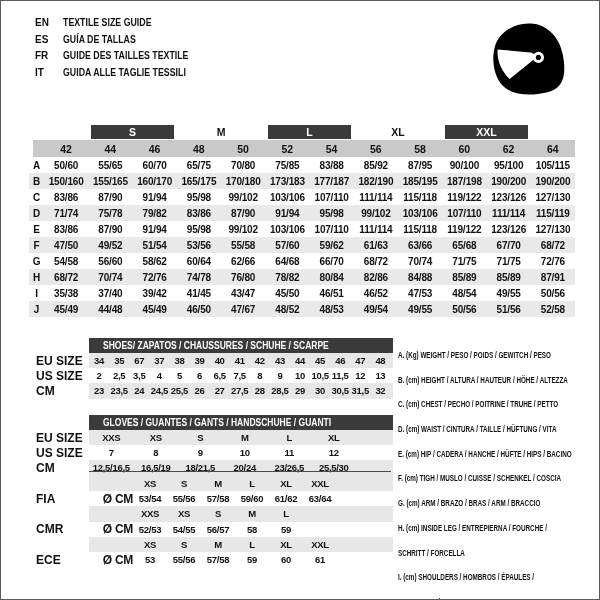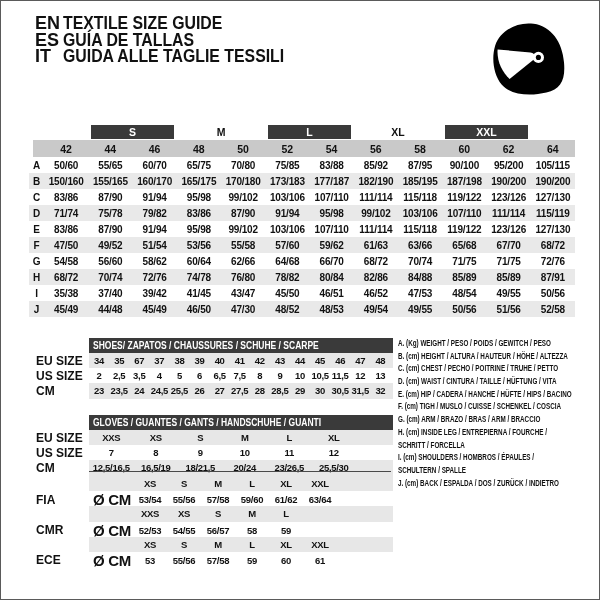--- a/index.html
+++ b/index.html
@@ -5,21 +5,21 @@
   html,body { margin:0; padding:0; background:#fff; }
   body { width:600px; height:600px; font-family:"Liberation Sans", sans-serif; color:#111; }
   .page { position:relative; width:598px; height:598px; border:1px solid #5a5a5a; background:#fff; overflow:hidden; }
 
   .cond { display:inline-block; transform-origin:0 50%; white-space:nowrap; }
   .cx88 { transform:scaleX(0.88); }
   .cx85 { transform:scaleX(0.85); }
   .cx66 { transform:scaleX(0.70); }
 
   
-  .lang-block { position:absolute; left:34px; top:14px; font-size:18px; font-weight:bold; }
+  .lang-block { position:absolute; left:34px; top:14px; font-size:10px; font-weight:bold; }
   .lang-row { display:flex; height:16.5px; line-height:16.5px; }
   .lang-code { width:28px; }
 
   
   .helmet { position:absolute; left:487px; top:16px; width:80px; height:92px; }
 
   
   .main-table { position:absolute; left:28px; top:123px; width:546px; font-weight:bold; }
   .trow { display:grid; grid-template-columns:15px repeat(12,1fr); align-items:center; height:16px; }
   .band-row { height:16px; }
@@ -30,49 +30,53 @@
   .num-row .cell { text-align:center; }
   .data-row { font-size:10px; letter-spacing:-0.2px; }
   .data-row .cell { text-align:center; }
   .data-row .lcol { text-align:center; }
   .stripe { background:#e9e9e9; }
 
   
   .sub { position:absolute; left:30px; width:362px; font-weight:bold; }
   .srow { display:grid; align-items:center; height:15.2px; }
   .title-row { grid-template-columns:58px 1fr; height:16px; }
-  .tbar { background:#3a3a3a; color:#fff; height:15px; line-height:15px; padding-left:4px; font-size:10px; }
+  .tbar { background:#3a3a3a; color:#fff; height:15px; line-height:15px; padding-left:14px; font-size:10px; }
   .lab { padding-left:5px; font-size:12px; }
   .shaded { background:linear-gradient(to right, transparent 58px, #e7e7e7 58px); }
   .scell { text-align:center; font-size:9.5px; letter-spacing:-0.3px; }
-  .ucell { text-align:center; padding-left:2px; font-size:15px; letter-spacing:-0.3px; }
+  .ucell { text-align:right; padding-left:2px; font-size:12px; letter-spacing:-0.3px; }
 
   .hline { position:absolute; left:88px; top:470px; width:302px; height:1px; background:#4a4a4a; }
 
   
   .legend { position:absolute; left:397px; top:336px; width:200px; font-weight:bold; }
-  .legend-line { height:12.7px; line-height:12.7px; font-size:9px; }
+  .legend-line { height:12.7px; line-height:12.7px; font-size:9px;margin-top:12px; }
 
   .shoes-sec { top:336px; }
   .gloves-sec { top:405px;margin-top:8px; }
   .helmet-sec { top:475px; }
 </style>
 </head>
 <body>
 
 <div class="page">
 
   <div class="lang-block" id="langs">
       <div class="lang-row">
         <div class="lang-code">EN</div>
         <div class="lang-text"><span class="cond cx88">TEXTILE SIZE GUIDE</span></div>
       </div>
       <div class="lang-row">
         <div class="lang-code">ES</div>
         <div class="lang-text"><span class="cond cx88">GUÍA DE TALLAS</span></div>
+      </div>
+      <div class="lang-row">
+        <div class="lang-code">FR</div>
+        <div class="lang-text"><span class="cond cx88">GUIDE DES TAILLES TEXTILE</span></div>
       </div>
       <div class="lang-row">
         <div class="lang-code">IT</div>
         <div class="lang-text"><span class="cond cx88">GUIDA ALLE TAGLIE TESSILI</span></div>
       </div>
     </div>
 
   <svg class="helmet" viewBox="0 0 100 110" aria-hidden="true">
     <path d="M57,6 C79,9 93,29 95,54 C97,76 91,88 73,92 C52,97 28,95 17,82 C7,70 4,49 9,33 C15,15 36,3 57,6 Z" fill="#000"></path>
     <path d="M12,38 L53,42 C58,43 60,46 58,50 L27,75 C17,66 11,52 12,38 Z" fill="#fff"></path>
@@ -117,21 +121,21 @@
           <div class="cell">50/60</div>
           <div class="cell">55/65</div>
           <div class="cell">60/70</div>
           <div class="cell">65/75</div>
           <div class="cell">70/80</div>
           <div class="cell">75/85</div>
           <div class="cell">83/88</div>
           <div class="cell">85/92</div>
           <div class="cell">87/95</div>
           <div class="cell">90/100</div>
-          <div class="cell">95/200</div>
+          <div class="cell">95/100</div>
           <div class="cell">105/115</div>
         </div>
         <div class="trow data-row stripe">
           <div class="lcol">B</div>
           <div class="cell">150/160</div>
           <div class="cell">155/165</div>
           <div class="cell">160/170</div>
           <div class="cell">165/175</div>
           <div class="cell">170/180</div>
           <div class="cell">173/183</div>
@@ -246,21 +250,21 @@
           <div class="cell">48/54</div>
           <div class="cell">49/55</div>
           <div class="cell">50/56</div>
         </div>
         <div class="trow data-row stripe">
           <div class="lcol">J</div>
           <div class="cell">45/49</div>
           <div class="cell">44/48</div>
           <div class="cell">45/49</div>
           <div class="cell">46/50</div>
-          <div class="cell">47/30</div>
+          <div class="cell">47/67</div>
           <div class="cell">48/52</div>
           <div class="cell">48/53</div>
           <div class="cell">49/54</div>
           <div class="cell">49/55</div>
           <div class="cell">50/56</div>
           <div class="cell">51/56</div>
           <div class="cell">52/58</div>
         </div>
       </div>
   </div>

